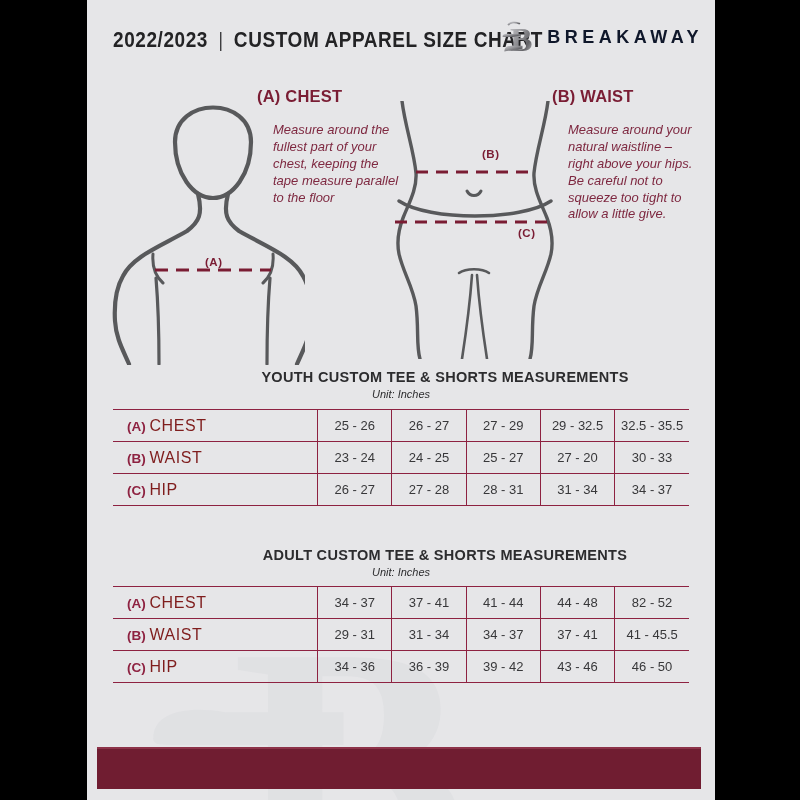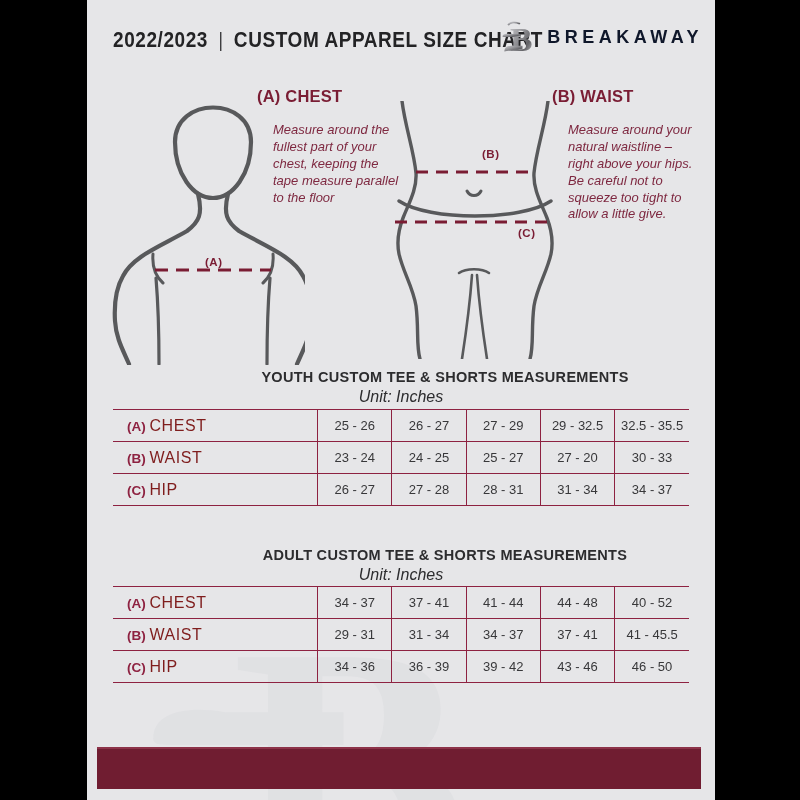--- a/index.html
+++ b/index.html
@@ -32,21 +32,21 @@
   .fig1{left:16px;top:84px;}
   .fig2{left:302px;top:101px;}
   .mk{position:absolute;z-index:2;font-weight:bold;font-size:11.5px;color:#7a1c33;letter-spacing:.5px;}
   .mkA{left:118px;top:256px;}
   .mkB{left:395px;top:148px;}
   .mkC{left:431px;top:227px;}
   
   .sec-title{position:absolute;left:0;width:100%;text-align:center;z-index:1;
     font-weight:bold;font-size:14.5px;color:#2c2c2e;letter-spacing:.3px;margin-left:44px;}
   .sec-unit{position:absolute;left:0;width:100%;text-align:center;z-index:1;
-    font-style:italic;font-size:16px;color:#2c2c2e;}
+    font-style:italic;font-size:11px;color:#2c2c2e;}
   .t-youth-title{top:369px;}  .t-youth-unit{top:388px;}
   .t-adult-title{top:547px;}  .t-adult-unit{top:566px;}
   table.size{
     position:absolute;left:26px;width:576px;border-collapse:collapse;z-index:1;
     table-layout:fixed;
   }
   table.youth{top:409px;} table.adult{top:586px;}
   table.size tr{border-top:1.6px solid #8e2241;}
   table.size tr:last-child{border-bottom:1.6px solid #8e2241;}
   table.size td+td{border-left:1.6px solid #8e2241;}
@@ -181,21 +181,21 @@
   <div class="sec-title t-adult-title">ADULT CUSTOM TEE &amp; SHORTS MEASUREMENTS</div>
   <div class="sec-unit t-adult-unit">Unit: Inches</div>
   <table class="size adult">
     <tbody>
     <tr>
       <td class="lblcol"><span class="rowpfx">(A)</span> <span class="rowlbl">CHEST</span></td>
       <td>34 - 37</td>
       <td>37 - 41</td>
       <td>41 - 44</td>
       <td>44 - 48</td>
-      <td>40 - 52</td>
+      <td>82 - 52</td>
     </tr>
     <tr>
       <td class="lblcol"><span class="rowpfx">(B)</span> <span class="rowlbl">WAIST</span></td>
       <td>29 - 31</td>
       <td>31 - 34</td>
       <td>34 - 37</td>
       <td>37 - 41</td>
       <td>41 - 45.5</td>
     </tr>
     <tr>

